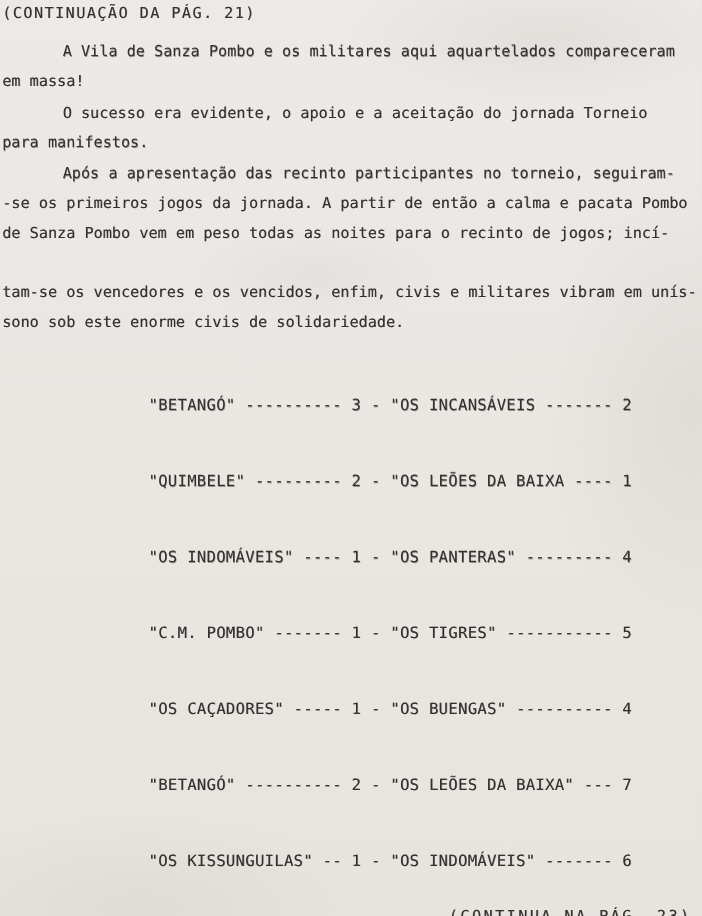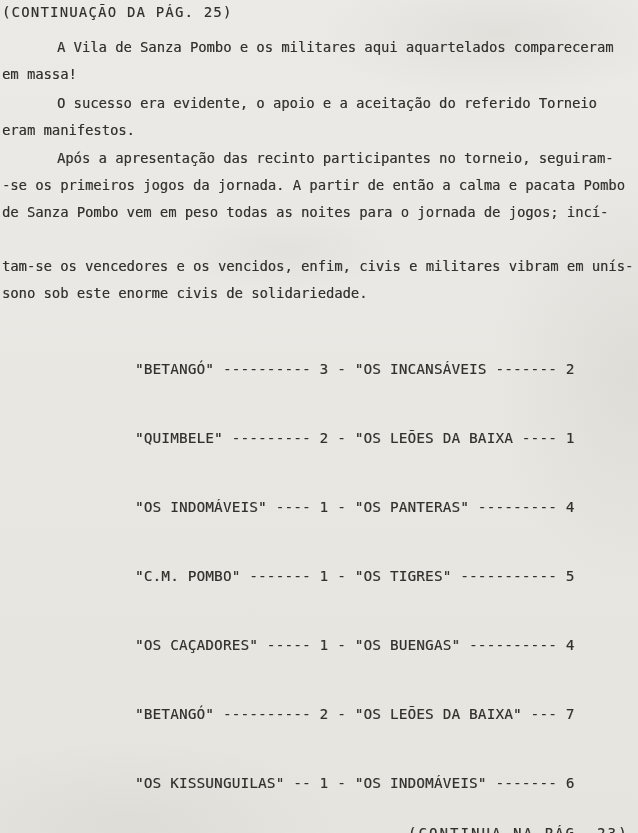--- a/index.html
+++ b/index.html
@@ -39,31 +39,31 @@
     text-shadow: 0.4px 0.4px 0.6px rgba(45,43,38,0.45);
   }
   .results-line { white-space: pre; }
   .footer-line { left: 408px; top: 824px; letter-spacing: 2.2px; }
 </style>
 </head>
 <body>
 
 <div class="page">
 
-  <div class="tline header-line">(CONTINUAÇÃO DA PÁG. 25)</div>
+  <div class="tline header-line">(CONTINUAÇÃO DA PÁG. 21)</div>
 
   <div class="tline indented" style="top:38px">A Vila de Sanza Pombo e os militares aqui aquartelados compareceram</div>
   <div class="tline body-line" style="top:65px">em massa!</div>
 
-  <div class="tline indented" style="top:94px">O sucesso era evidente, o apoio e a aceitação do referido Torneio</div>
-  <div class="tline body-line" style="top:121px">eram manifestos.</div>
+  <div class="tline indented" style="top:94px">O sucesso era evidente, o apoio e a aceitação do jornada Torneio</div>
+  <div class="tline body-line" style="top:121px">para manifestos.</div>
 
   <div class="tline indented" style="top:149px">Após a apresentação das recinto participantes no torneio, seguiram-</div>
   <div class="tline body-line" style="top:176px">-se os primeiros jogos da jornada. A partir de então a calma e pacata Pombo</div>
-  <div class="tline body-line" style="top:203px">de Sanza Pombo vem em peso todas as noites para o jornada de jogos; incí-</div>
+  <div class="tline body-line" style="top:203px">de Sanza Pombo vem em peso todas as noites para o recinto de jogos; incí-</div>
   <div class="tline body-line" style="top:257px">tam-se os vencedores e os vencidos, enfim, civis e militares vibram em unís-</div>
   <div class="tline body-line" style="top:284px">sono sob este enorme civis de solidariedade.</div>
 
 
   <div class="results">
     <div class="results-line">"BETANGÓ" ---------- 3 - "OS INCANSÁVEIS ------- 2</div>
     <div class="results-line">"QUIMBELE" --------- 2 - "OS LEÕES DA BAIXA ---- 1</div>
     <div class="results-line">"OS INDOMÁVEIS" ---- 1 - "OS PANTERAS" --------- 4</div>
     <div class="results-line">"C.M. POMBO" ------- 1 - "OS TIGRES" ----------- 5</div>
     <div class="results-line">"OS CAÇADORES" ----- 1 - "OS BUENGAS" ---------- 4</div>

